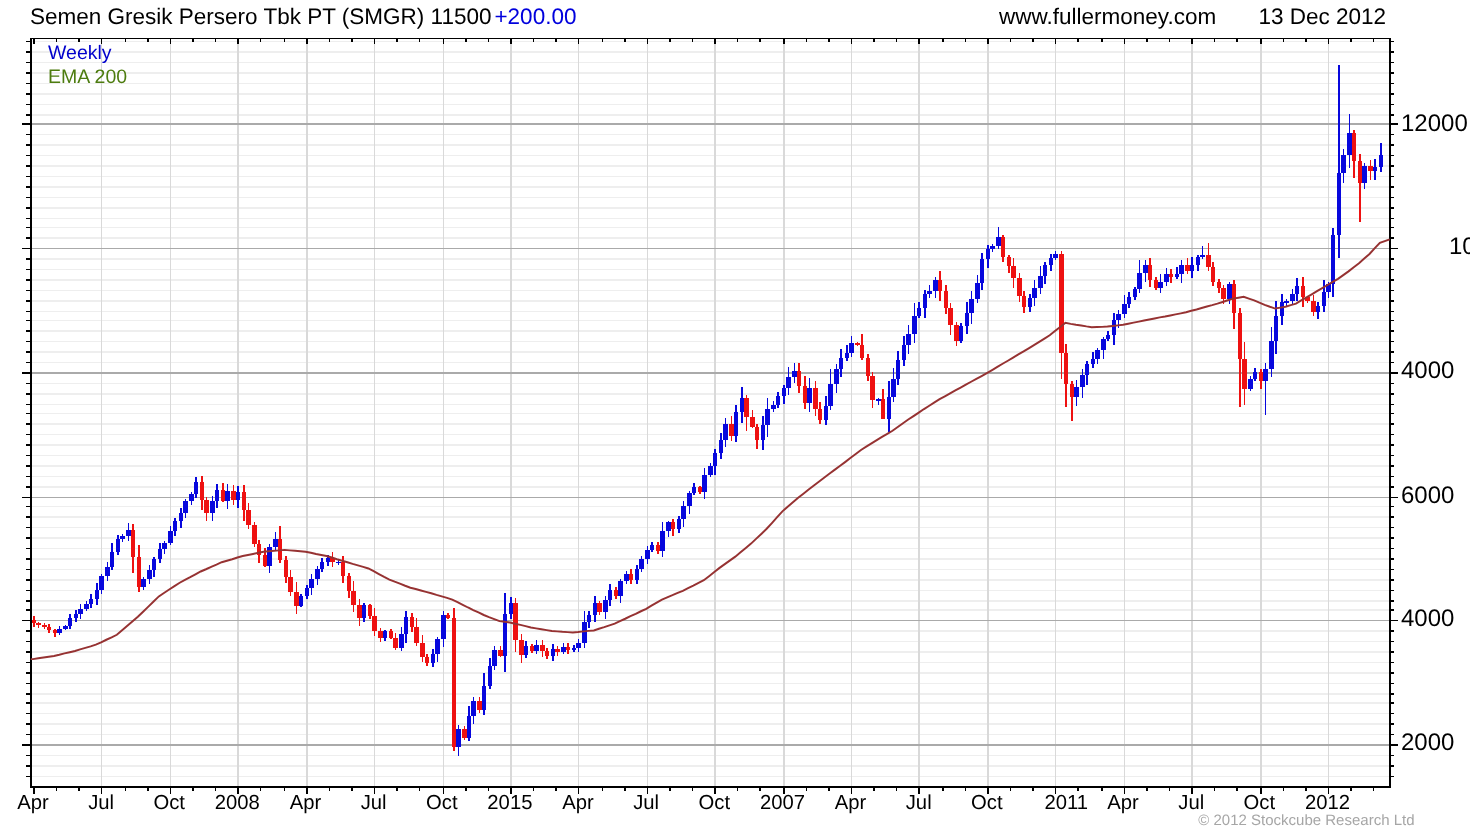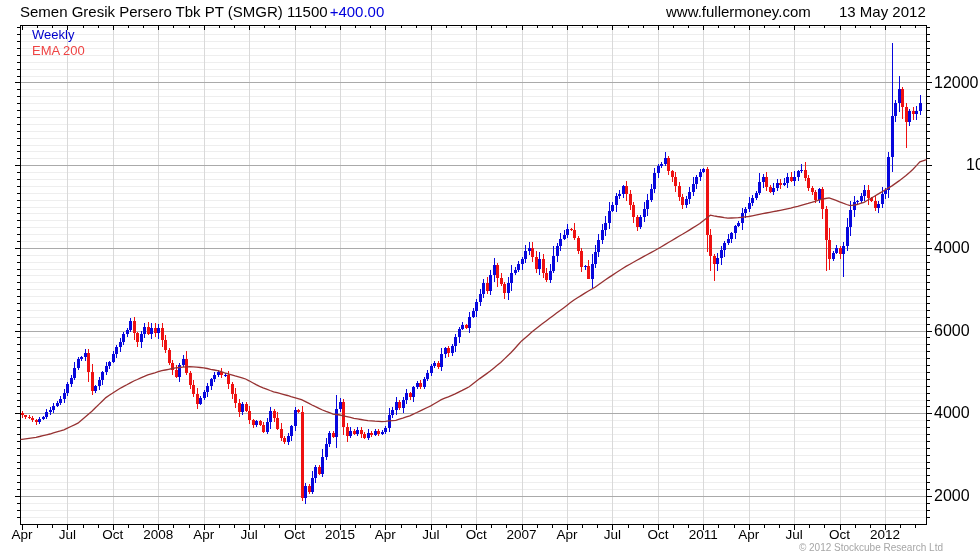--- a/index.html
+++ b/index.html
@@ -15,23 +15,23 @@
   #lg-week{top:27px;}
   #lg-ema{top:43px;}
   .ylab{position:absolute;left:934px;font-size:16px;line-height:16px;}
   .xlab{position:absolute;top:527px;width:44px;text-align:center;font-size:13.5px;}
   #copyright{position:absolute;top:542px;right:37px;font-size:10px;}
 </style>
 </head>
 <body>
 
 <div id="page">
-  <div id="title" class="hdr-text"><span>Semen Gresik Persero Tbk PT (SMGR)</span> <span>11500</span><span id="chg" style="color: rgb(0, 0, 221);">+400.00</span></div>
+  <div id="title" class="hdr-text"><span>Semen Gresik Persero Tbk PT (SMGR)</span> <span>11500</span><span id="chg" style="color: rgb(0, 0, 221);">+200.00</span></div>
   <div id="url" class="hdr-text">www.fullermoney.com</div>
-  <div id="date" class="hdr-text">13 May 2012</div>
+  <div id="date" class="hdr-text">13 Dec 2012</div>
 
   <svg id="plot" width="980" height="560">
       <g shape-rendering="crispEdges">
         <line x1="20.5" y1="517.5" x2="926.5" y2="517.5" stroke="#eeeeee" stroke-width="1"></line>
         <line x1="20.5" y1="510.5" x2="926.5" y2="510.5" stroke="#eeeeee" stroke-width="1"></line>
         <line x1="20.5" y1="503.5" x2="926.5" y2="503.5" stroke="#eeeeee" stroke-width="1"></line>
         <line x1="20.5" y1="489.5" x2="926.5" y2="489.5" stroke="#eeeeee" stroke-width="1"></line>
         <line x1="20.5" y1="482.5" x2="926.5" y2="482.5" stroke="#eeeeee" stroke-width="1"></line>
         <line x1="20.5" y1="475.5" x2="926.5" y2="475.5" stroke="#eeeeee" stroke-width="1"></line>
         <line x1="20.5" y1="468.5" x2="926.5" y2="468.5" stroke="#eeeeee" stroke-width="1"></line>
@@ -1422,21 +1422,21 @@
         </g>
         <g>
           <line x1="920.5" y1="95.46929697223607" x2="920.5" y2="114.83385523436243" stroke="#0707dd" stroke-width="1"></line>
           <rect x="919" y="103.17499999999995" width="3" height="7.954731812339105" fill="#0707dd"></rect>
         </g>
       </g>
       <path d="M 20.5 439.4 L 22.0 439.4 L 25.5 438.8 L 29.0 438.3 L 32.5 437.8 L 36.0 437.3 L 39.5 436.5 L 43.0 435.6 L 46.5 434.8 L 50.0 434.0 L 53.4 432.9 L 56.9 431.9 L 60.4 430.9 L 63.9 429.8 L 67.4 428.2 L 70.9 426.5 L 74.4 424.9 L 77.9 423.2 L 81.4 420.2 L 84.9 417.2 L 88.4 414.2 L 91.9 411.2 L 95.4 407.8 L 98.9 404.4 L 102.4 401.0 L 105.9 397.6 L 109.3 395.3 L 112.8 393.0 L 116.3 390.8 L 119.8 388.5 L 123.3 386.6 L 126.8 384.8 L 130.3 382.9 L 133.8 381.0 L 137.3 379.5 L 140.8 377.9 L 144.3 376.4 L 147.8 374.8 L 151.3 373.8 L 154.8 372.8 L 158.3 371.7 L 161.8 370.7 L 165.3 370.0 L 168.7 369.3 L 172.2 368.5 L 175.7 367.8 L 179.2 367.5 L 182.7 367.2 L 186.2 366.9 L 189.7 366.6 L 193.2 366.9 L 196.7 367.2 L 200.2 367.5 L 203.7 367.8 L 207.2 368.5 L 210.7 369.3 L 214.2 370.0 L 217.7 370.7 L 221.2 371.7 L 224.6 372.8 L 228.1 373.8 L 231.6 374.8 L 235.1 375.9 L 238.6 376.9 L 242.1 377.9 L 245.6 379.0 L 249.1 380.8 L 252.6 382.7 L 256.1 384.6 L 259.6 386.4 L 263.1 387.8 L 266.6 389.1 L 270.1 390.5 L 273.6 391.8 L 277.1 392.7 L 280.6 393.7 L 284.0 394.6 L 287.5 395.5 L 291.0 396.6 L 294.5 397.6 L 298.0 398.6 L 301.5 399.7 L 305.0 401.4 L 308.5 403.2 L 312.0 405.0 L 315.5 406.7 L 319.0 408.3 L 322.5 410.0 L 326.0 411.4 L 329.5 412.7 L 333.0 414.1 L 336.5 414.5 L 339.9 415.0 L 343.4 415.8 L 346.9 416.6 L 350.4 417.4 L 353.9 418.3 L 357.4 418.9 L 360.9 419.5 L 364.4 420.1 L 367.9 420.7 L 371.4 420.9 L 374.9 421.2 L 378.4 421.4 L 381.9 421.6 L 385.4 421.3 L 388.9 420.9 L 392.4 420.6 L 395.9 420.3 L 399.3 419.2 L 402.8 418.1 L 406.3 416.9 L 409.8 415.8 L 413.3 414.1 L 416.8 412.5 L 420.3 410.8 L 423.8 409.2 L 427.3 407.5 L 430.8 405.9 L 434.3 403.8 L 437.8 401.7 L 441.3 399.7 L 444.8 398.2 L 448.3 396.8 L 451.8 395.3 L 455.2 393.9 L 458.7 392.1 L 462.2 390.4 L 465.7 388.6 L 469.2 386.8 L 472.7 384.1 L 476.2 381.3 L 479.7 378.6 L 483.2 376.1 L 486.7 373.6 L 490.2 371.1 L 493.7 368.2 L 497.2 365.3 L 500.7 362.4 L 504.2 359.1 L 507.7 355.8 L 511.1 352.5 L 514.6 348.7 L 518.1 344.8 L 521.6 340.9 L 525.1 337.9 L 528.6 334.9 L 532.1 331.8 L 535.6 329.1 L 539.1 326.3 L 542.6 323.6 L 546.1 321.0 L 549.6 318.3 L 553.1 315.7 L 556.6 313.1 L 560.1 310.5 L 563.6 307.9 L 567.1 305.2 L 570.5 302.6 L 574.0 300.0 L 577.5 297.8 L 581.0 295.6 L 584.5 293.4 L 588.0 291.3 L 591.5 289.3 L 595.0 287.2 L 598.5 284.7 L 602.0 282.2 L 605.5 279.7 L 609.0 277.4 L 612.5 275.1 L 616.0 272.7 L 619.5 270.5 L 623.0 268.3 L 626.4 266.1 L 629.9 264.2 L 633.4 262.2 L 636.9 260.3 L 640.4 258.4 L 643.9 256.4 L 647.4 254.5 L 650.9 252.6 L 654.4 250.7 L 657.9 248.7 L 661.4 246.7 L 664.9 244.6 L 668.4 242.5 L 671.9 240.5 L 675.4 238.4 L 678.9 236.3 L 682.4 234.3 L 685.8 232.2 L 689.3 230.1 L 692.8 227.9 L 696.3 225.7 L 699.8 223.5 L 703.3 220.7 L 706.8 218.0 L 710.3 215.2 L 713.8 215.9 L 717.3 216.5 L 720.8 217.0 L 724.3 217.6 L 727.8 218.1 L 731.3 218.0 L 734.8 217.9 L 738.3 217.7 L 741.7 217.3 L 745.2 216.9 L 748.7 216.5 L 752.2 215.8 L 755.7 215.1 L 759.2 214.4 L 762.7 213.7 L 766.2 213.0 L 769.7 212.3 L 773.2 211.6 L 776.7 211.0 L 780.2 210.3 L 783.7 209.6 L 787.2 208.9 L 790.7 208.2 L 794.2 207.2 L 797.7 206.3 L 801.1 205.3 L 804.6 204.3 L 808.1 203.4 L 811.6 202.4 L 815.1 201.3 L 818.6 200.2 L 822.1 199.1 L 825.6 198.5 L 829.1 197.9 L 832.6 199.1 L 836.1 200.3 L 839.6 201.8 L 843.1 203.2 L 846.6 204.5 L 850.1 205.7 L 853.6 205.1 L 857.0 204.5 L 860.5 203.4 L 864.0 202.4 L 867.5 200.3 L 871.0 198.3 L 874.5 196.2 L 878.0 194.1 L 881.5 192.1 L 885.0 190.0 L 888.5 187.9 L 892.0 185.9 L 895.5 183.4 L 899.0 180.9 L 902.5 178.2 L 906.0 175.5 L 909.5 172.4 L 913.0 169.3 L 916.4 165.6 L 919.9 161.9 L 926.5 159.6" fill="none" stroke="#963232" stroke-width="1.3"></path>
     </svg>
 
   <div id="lg-week" class="legend" style="color: rgb(0, 0, 204);">Weekly</div>
-  <div id="lg-ema" class="legend" style="color: #ef4444;">EMA 200</div>
+  <div id="lg-ema" class="legend" style="color: #4d7c0f;">EMA 200</div>
 
   <div id="ylabels">
       <div class="ylab" style="top: 488px;">2000</div>
       <div class="ylab" style="top: 405.3px;">4000</div>
       <div class="ylab" style="top: 322.6px;">6000</div>
       <div class="ylab" style="top: 239.9px;">4000</div>
       <div class="ylab" style="top: 157.2px; margin-left: 32px;">10000</div>
       <div class="ylab" style="top: 74.5px;">12000</div>
     </div>
   <div id="xlabels">
@@ -1448,20 +1448,20 @@
       <div class="xlab" style="left: 227.105px;">Jul</div>
       <div class="xlab" style="left: 272.526px;">Oct</div>
       <div class="xlab" style="left: 317.947px;">2015</div>
       <div class="xlab" style="left: 363.368px;">Apr</div>
       <div class="xlab" style="left: 408.789px;">Jul</div>
       <div class="xlab" style="left: 454.211px;">Oct</div>
       <div class="xlab" style="left: 499.632px;">2007</div>
       <div class="xlab" style="left: 545.053px;">Apr</div>
       <div class="xlab" style="left: 590.474px;">Jul</div>
       <div class="xlab" style="left: 635.895px;">Oct</div>
-      <div class="xlab" style="left: 681.316px;">2011</div>
+      <div class="xlab" style="left: 681.316px; text-align: right;">2011</div>
       <div class="xlab" style="left: 726.737px;">Apr</div>
       <div class="xlab" style="left: 772.158px;">Jul</div>
       <div class="xlab" style="left: 817.579px;">Oct</div>
       <div class="xlab" style="left: 863px;">2012</div>
     </div>
   <div id="copyright" style="color: rgb(166, 166, 166);">© 2012 Stockcube Research Ltd</div>
 </div>
 
 </body></html>

